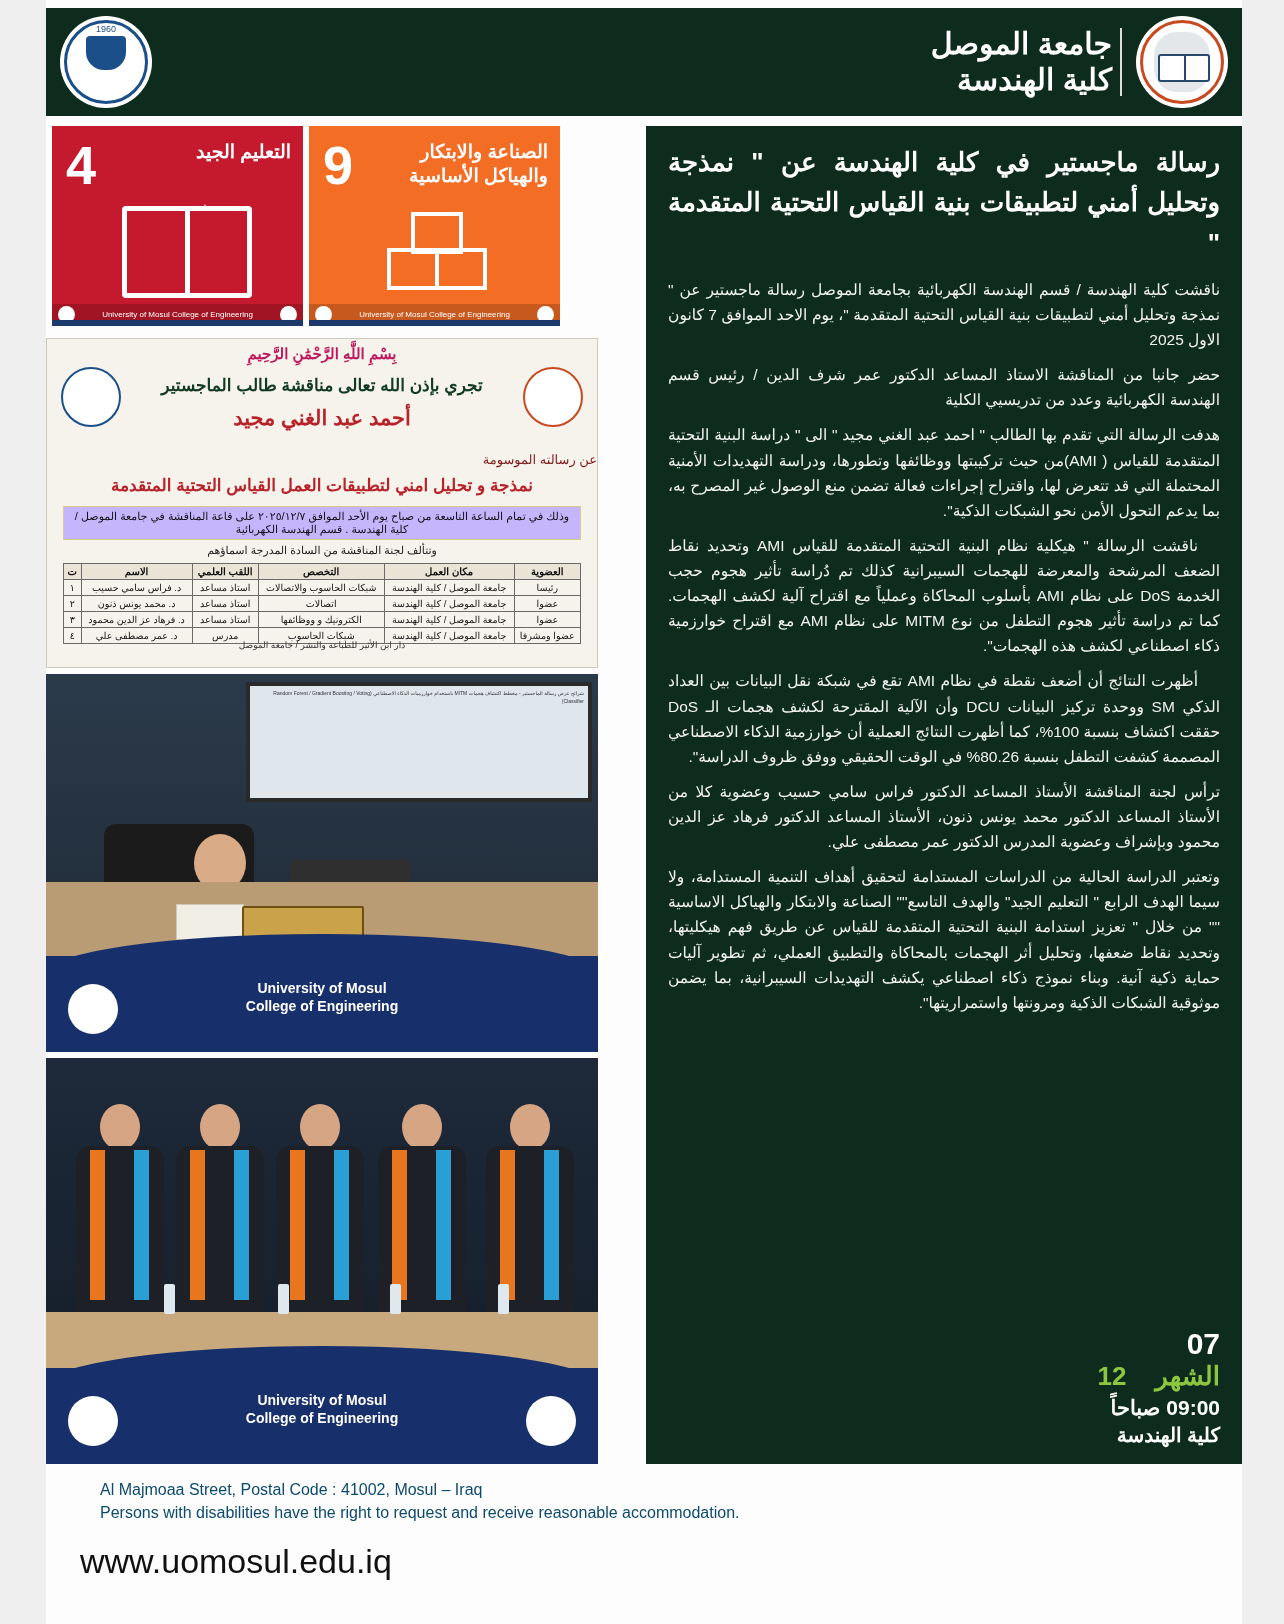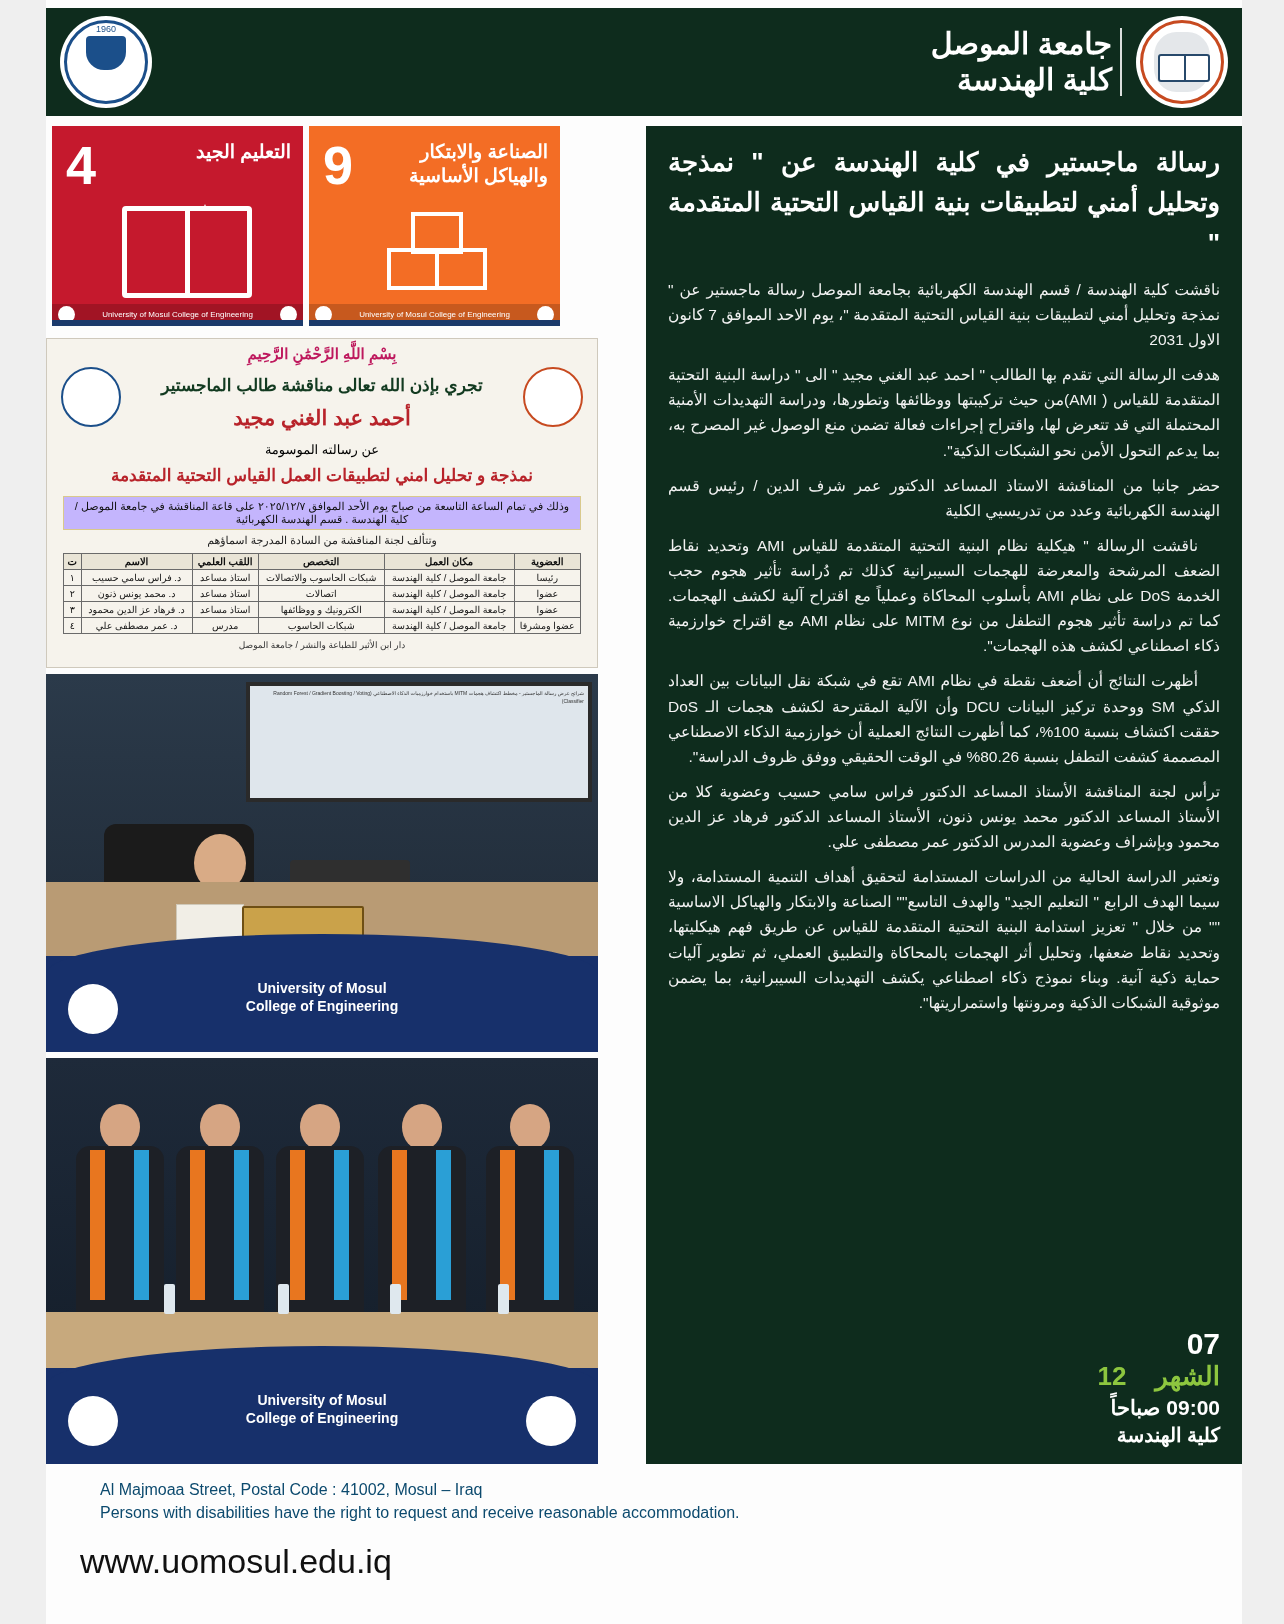--- a/index.html
+++ b/index.html
@@ -308,24 +308,23 @@
     margin-top: 12px;
   }
   .poster-name {
     text-align: center;
     font-size: 21px;
     font-weight: bold;
     color: #b8232a;
     margin-top: 10px;
   }
   .poster-line2 {
-    text-align: center;
     font-size: 13px;
-    color: #000000;
-    margin-top: 12px;
+    color: #7f1d1d;
+    margin-top: 22px;
   }
   .poster-thesis {
     text-align: center;
     font-size: 17px;
     font-weight: bold;
     color: #b8232a;
     margin-top: 8px;
   }
   .poster-when {
     margin: 10px 16px 0 16px;
@@ -592,23 +591,23 @@
       <div class="logo-year">1960</div>
       <div class="logo-shield"></div>
     </div>
     <div class="header-divider"></div>
   </div>
 
   <div class="body-wrap">
 
     <div class="right-col">
       <div class="main-title">رسالة ماجستير في كلية الهندسة عن " نمذجة وتحليل أمني لتطبيقات بنية القياس التحتية المتقدمة "</div>
-      <p class="para">ناقشت كلية الهندسة / قسم الهندسة الكهربائية بجامعة الموصل رسالة ماجستير عن " نمذجة وتحليل أمني لتطبيقات بنية القياس التحتية المتقدمة "، يوم الاحد الموافق 7 كانون الاول 2031</p>
+      <p class="para">ناقشت كلية الهندسة / قسم الهندسة الكهربائية بجامعة الموصل رسالة ماجستير عن " نمذجة وتحليل أمني لتطبيقات بنية القياس التحتية المتقدمة "، يوم الاحد الموافق 7 كانون الاول 2025</p>
+      <p class="para">حضر جانبا من المناقشة الاستاذ المساعد الدكتور عمر شرف الدين / رئيس قسم الهندسة الكهربائية وعدد من تدريسيي الكلية</p>
       <p class="para">هدفت الرسالة التي تقدم بها الطالب " احمد عبد الغني مجيد " الى " دراسة البنية التحتية المتقدمة للقياس ( AMI)من حيث تركيبتها ووظائفها وتطورها، ودراسة التهديدات الأمنية المحتملة التي قد تتعرض لها، واقتراح إجراءات فعالة تضمن منع الوصول غير المصرح به، بما يدعم التحول الأمن نحو الشبكات الذكية".</p>
-      <p class="para">حضر جانبا من المناقشة الاستاذ المساعد الدكتور عمر شرف الدين / رئيس قسم الهندسة الكهربائية وعدد من تدريسيي الكلية</p>
       <p class="para indent">ناقشت الرسالة " هيكلية نظام البنية التحتية المتقدمة للقياس AMI وتحديد نقاط الضعف المرشحة والمعرضة للهجمات السيبرانية كذلك تم دُراسة تأثير هجوم حجب الخدمة DoS على نظام AMI بأسلوب المحاكاة وعملياً مع اقتراح آلية لكشف الهجمات. كما تم دراسة تأثير هجوم التطفل من نوع MITM على نظام AMI مع اقتراح خوارزمية ذكاء اصطناعي لكشف هذه الهجمات".</p>
       <p class="para indent">أظهرت النتائج أن أضعف نقطة في نظام AMI تقع في شبكة نقل البيانات بين العداد الذكي SM ووحدة تركيز البيانات DCU وأن الآلية المقترحة لكشف هجمات الـ DoS حققت اكتشاف بنسبة 100%، كما أظهرت النتائج العملية أن خوارزمية الذكاء الاصطناعي المصممة كشفت التطفل بنسبة 80.26% في الوقت الحقيقي ووفق ظروف الدراسة".</p>
       <p class="para">ترأس لجنة المناقشة الأستاذ المساعد الدكتور فراس سامي حسيب وعضوية كلا من الأستاذ المساعد الدكتور محمد يونس ذنون، الأستاذ المساعد الدكتور فرهاد عز الدين محمود وبإشراف وعضوية المدرس الدكتور عمر مصطفى علي.</p>
       <p class="para">وتعتبر الدراسة الحالية من الدراسات المستدامة لتحقيق أهداف التنمية المستدامة، ولا سيما الهدف الرابع " التعليم الجيد" والهدف التاسع"" الصناعة والابتكار والهياكل الاساسية "" من خلال " تعزيز استدامة البنية التحتية المتقدمة للقياس عن طريق فهم هيكليتها، وتحديد نقاط ضعفها، وتحليل أثر الهجمات بالمحاكاة والتطبيق العملي، ثم تطوير آليات حماية ذكية آنية. وبناء نموذج ذكاء اصطناعي يكشف التهديدات السيبرانية، بما يضمن موثوقية الشبكات الذكية ومرونتها واستمراريتها".</p>
 
       <div class="date-block">
         <div class="date-day">07</div>
         <div class="date-month">
           <span>الشهر</span>
           &nbsp;&nbsp;

